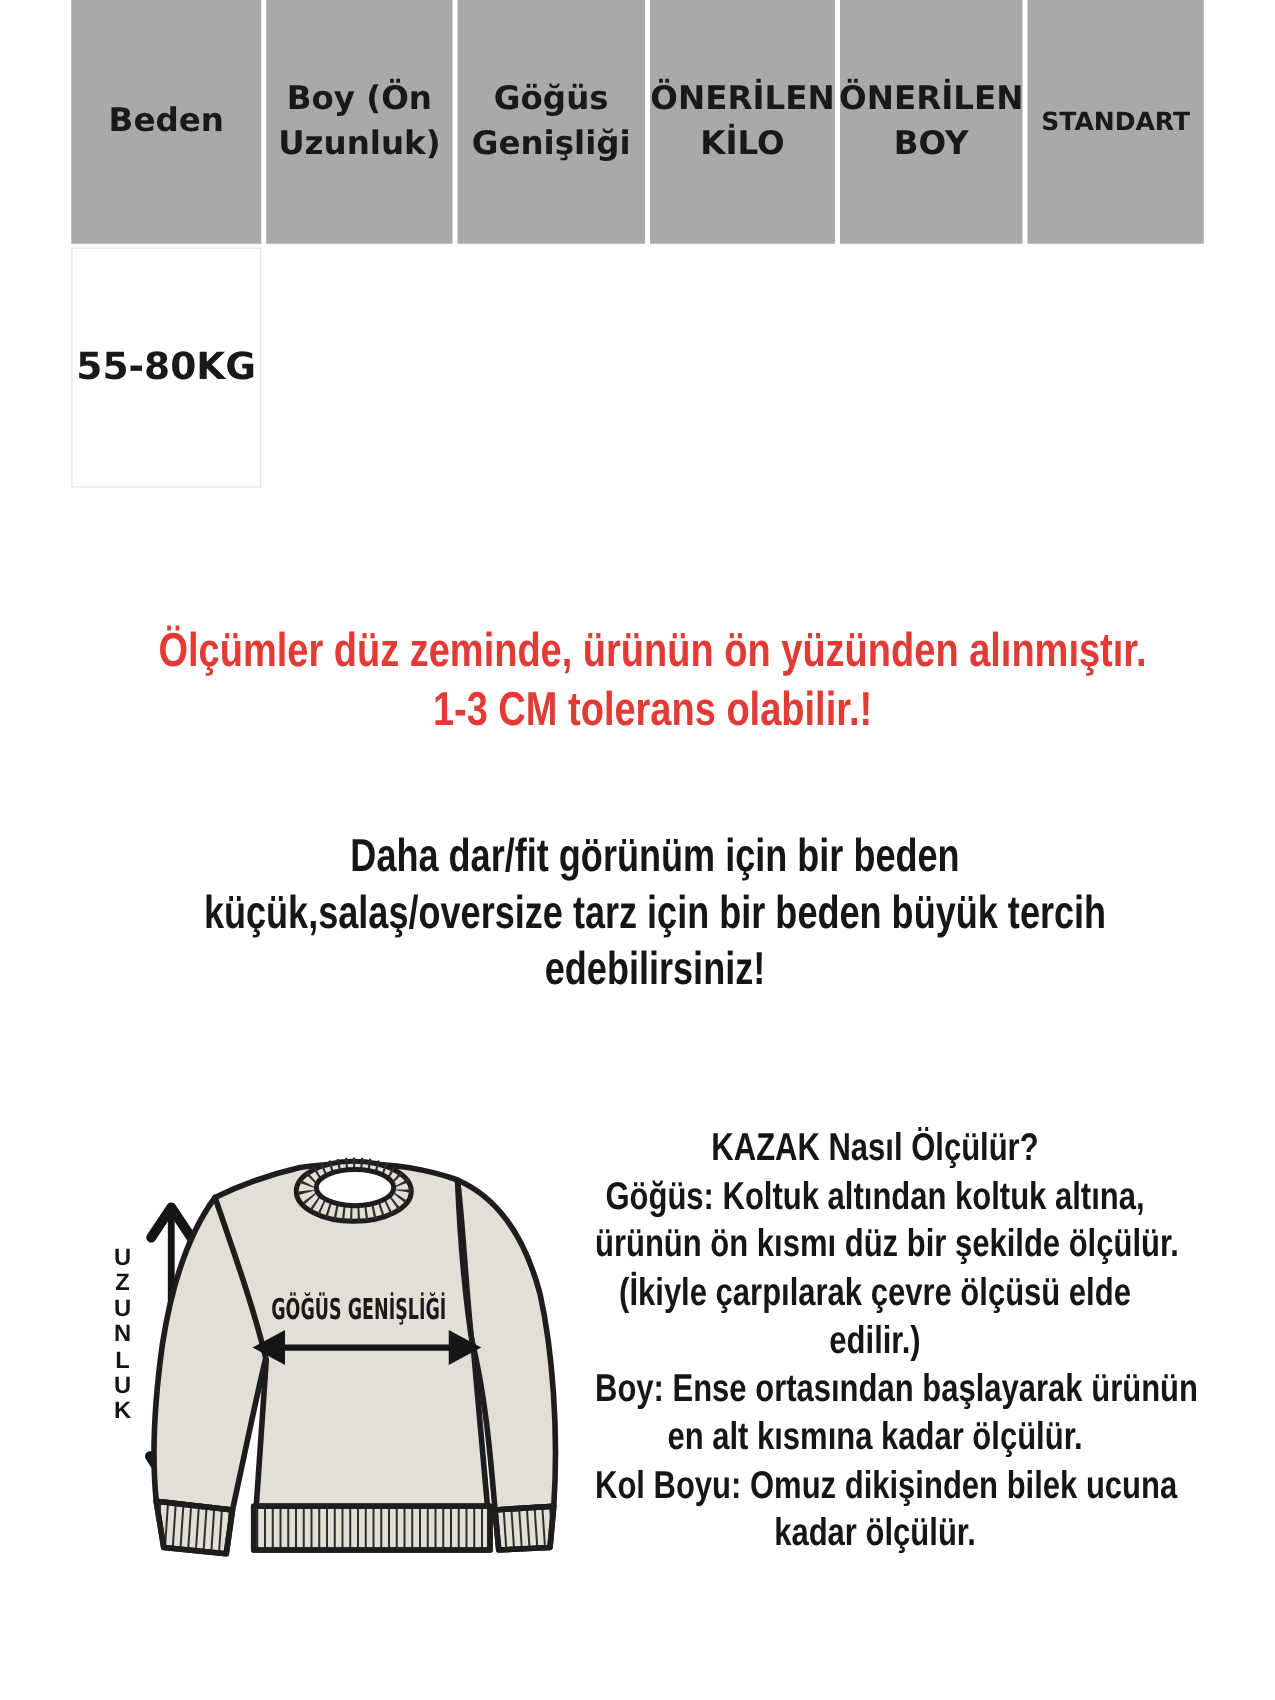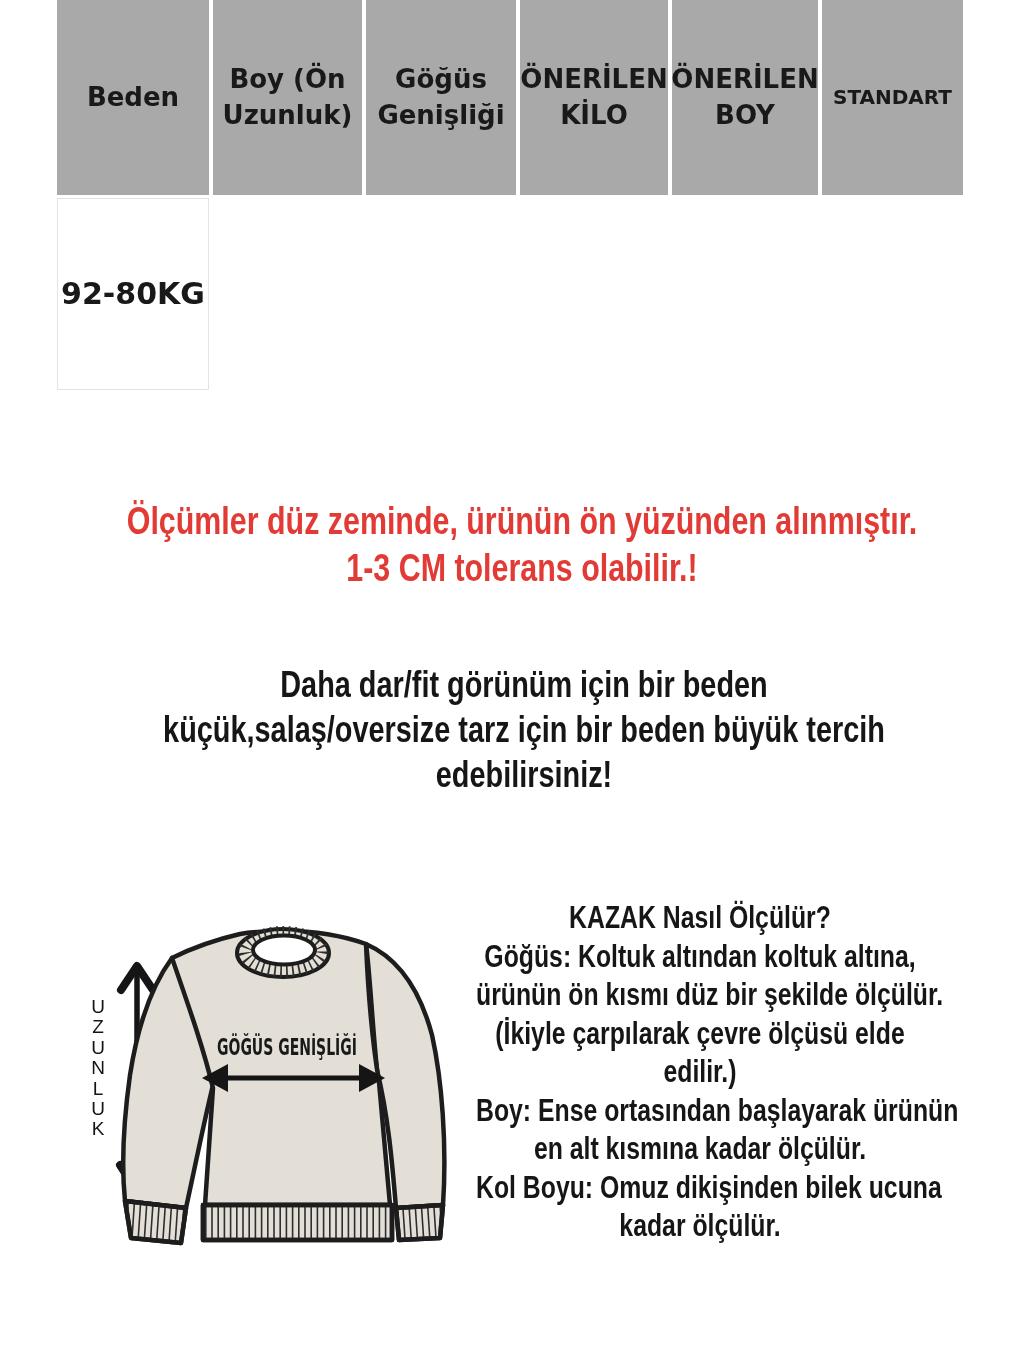--- a/index.html
+++ b/index.html
@@ -49,38 +49,38 @@
     transform:scaleX(0.80);transform-origin:50% 0;
   }
 
   
   .diagram-svg{position:absolute;left:80px;top:890px;}
   .diagram-svg text{
     font-family:"DejaVu Sans",sans-serif;font-weight:bold;fill:#191919;
   }
   .uzunluk{
     position:absolute;left:90px;top:997px;width:16px;
-    font-weight:normal;font-size:19px;line-height:20.4px;color:#151515;
+    font-weight:bold;font-size:19px;line-height:20.4px;color:#151515;
     word-break:break-all;text-align:center;
   }
 </style>
 </head>
 <body>
 
 <div class="page">
 
   <div class="size-table">
     <div class="th">Beden</div>
     <div class="th">Boy (Ön Uzunluk)</div>
     <div class="th">Göğüs Genişliği</div>
     <div class="th">ÖNERİLEN KİLO</div>
     <div class="th">ÖNERİLEN BOY</div>
 
     <div class="td gray">STANDART</div>
-    <div class="td">92-80KG</div>
+    <div class="td">55-80KG</div>
   </div>
 
   <div class="red-note">
     <div class="note-line">Ölçümler düz zeminde, ürünün ön yüzünden alınmıştır.</div>
     <div class="note-line">1-3 CM tolerans olabilir.!</div>
   </div>
 
   <div class="fit-note">
     <div class="note-line">Daha dar/fit görünüm için bir beden</div>
     <div class="note-line">küçük,salaş/oversize tarz için bir beden büyük tercih</div>

